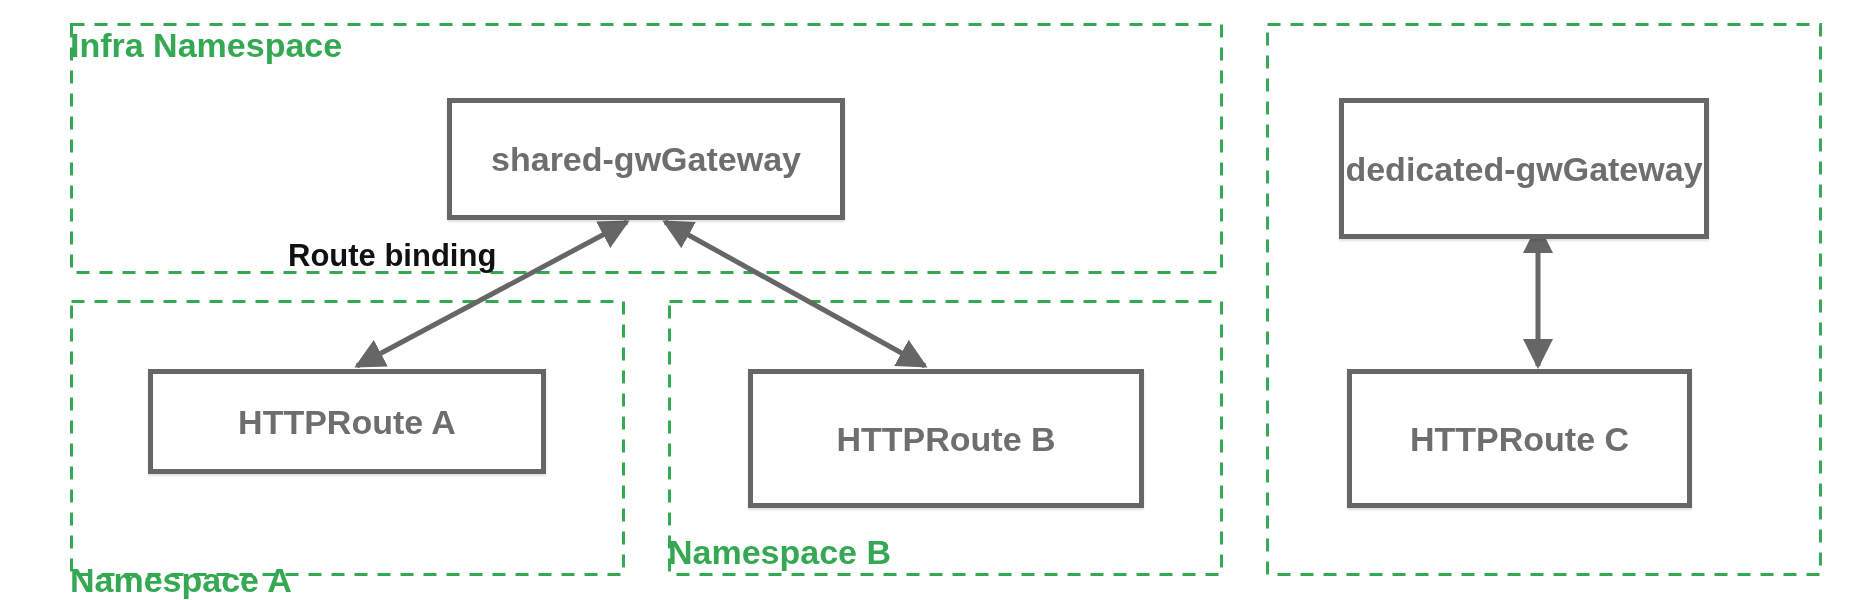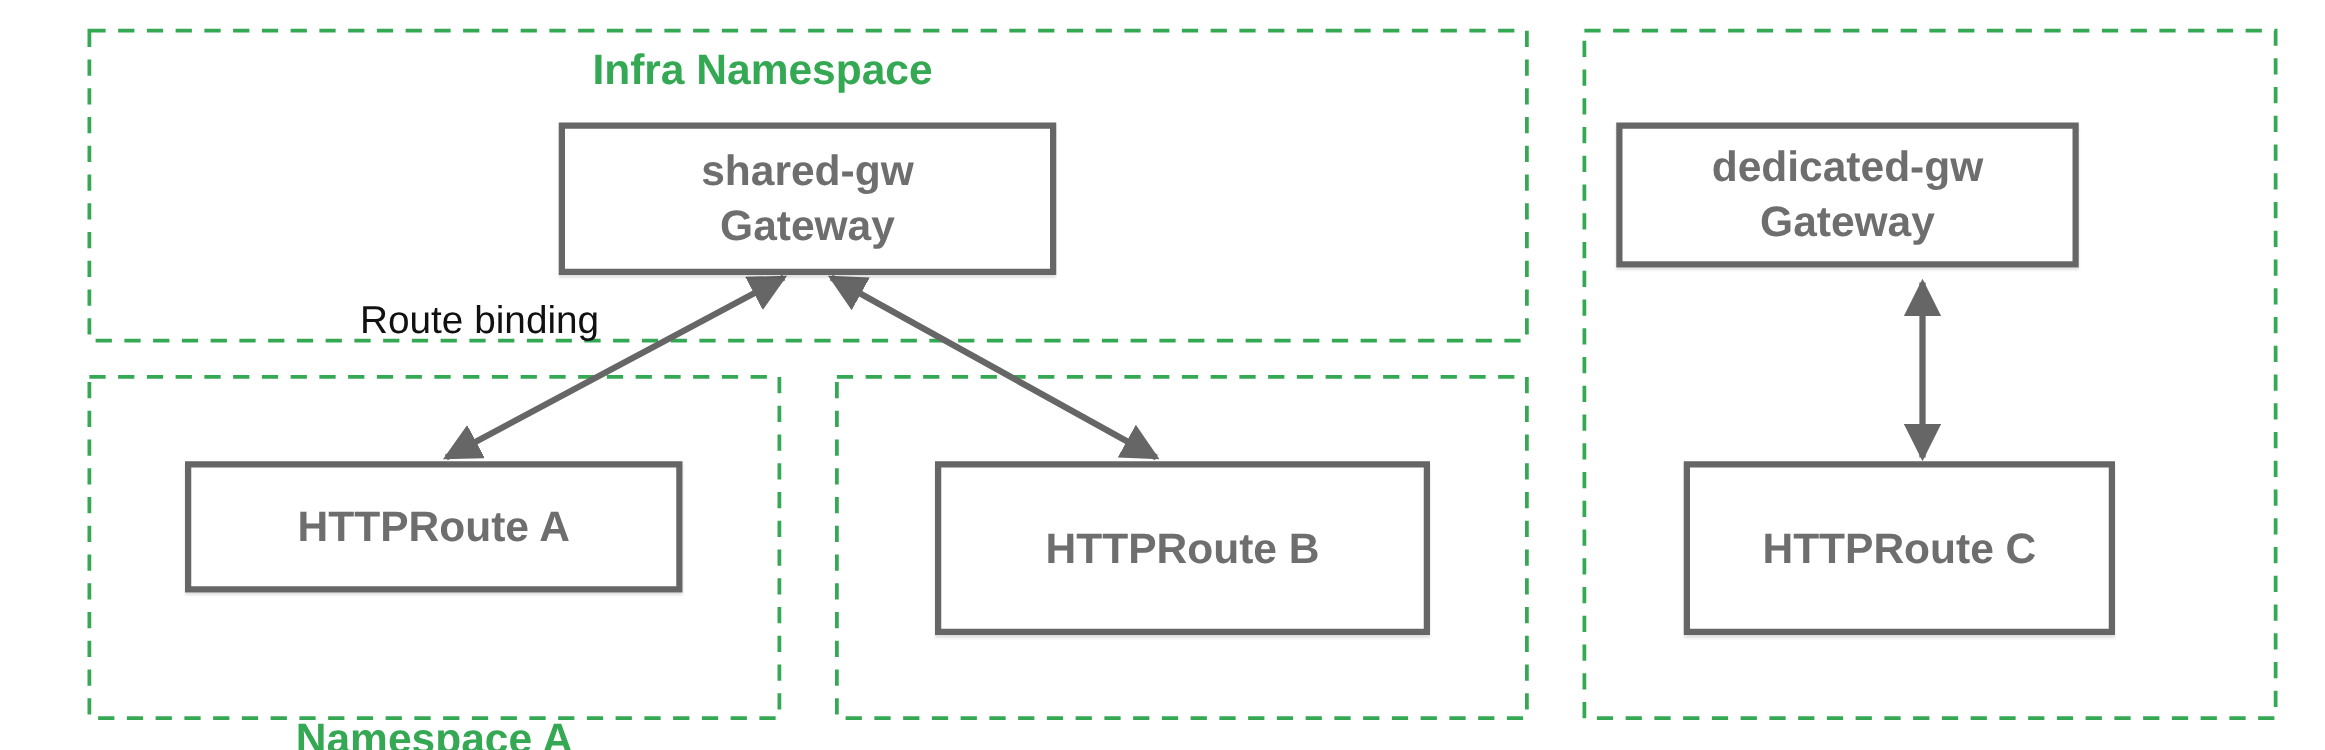--- a/index.html
+++ b/index.html
@@ -33,34 +33,32 @@
     stroke:var(--node-gray,#666666);
     stroke-width:5;
     fill:none;
   }
   .ns-label{
     position:absolute;
     color:var(--namespace-green,#34A853);
     font-weight:bold;
     font-size:34px;
     line-height:40px;
-    text-align:center;
     white-space:nowrap;
-    margin-top:11px;
   }
   .node{
     position:absolute;
     border:5px solid var(--node-gray,#666666);
     background:#ffffff;
     color:var(--node-text-gray,#6e6e6e);
     font-weight:bold;
     font-size:34px;
     line-height:44px;
     display:flex;
-    flex-direction:column;
+    flex-direction:row;
     align-items:center;
     justify-content:center;
     text-align:center;
     box-shadow:0 2px 2px rgba(0,0,0,0.12);
     white-space:nowrap;
   }
   .annotation{
     position:absolute;
     color:var(--annotation-black,#111111);
     font-size:31px;
@@ -86,35 +84,36 @@
     <rect class="ns-border" x="669.5" y="301.5" width="552" height="273"></rect>
     <rect class="ns-border" x="1267.5" y="24.5" width="553" height="550"></rect>
 
     <line class="arrow" x1="627" y1="222" x2="357" y2="366" marker-start="url(#arrowhead)" marker-end="url(#arrowhead)"></line>
     <line class="arrow" x1="665" y1="222" x2="925" y2="366" marker-start="url(#arrowhead)" marker-end="url(#arrowhead)"></line>
     <line class="arrow" x1="1538" y1="226" x2="1538" y2="366" marker-start="url(#arrowhead)" marker-end="url(#arrowhead)"></line>
   </svg>
 
   <div class="ns-label" style="left:70px;  top:25px;  width:1080px;">Infra Namespace</div>
   <div class="ns-label" style="left:70px;  top:560px; width:555px;">Namespace A</div>
+  <div class="ns-label" style="left:668px; top:532px; width:555px;">Namespace B</div>
 
   <div class="node" style="left:447px; top:98px; width:398px; height:122px;">
     <div>shared-gw</div>
     <div>Gateway</div>
   </div>
-  <div class="node" style="left:1293px; top:98px; width:370px; height:116px;">
+  <div class="node" style="left:1339px; top:98px; width:370px; height:141px;">
     <div>dedicated-gw</div>
     <div>Gateway</div>
   </div>
 
   <div class="node" style="left:148px; top:369px; width:398px; height:105px;">
     <div>HTTPRoute A</div>
   </div>
   <div class="node" style="left:1347px; top:369px; width:345px; height:139px;">
     <div>HTTPRoute C</div>
   </div>
   <div class="node" style="left:748px; top:369px; width:396px; height:139px;">
     <div>HTTPRoute B</div>
   </div>
 
-  <div class="annotation" style="left:288px; top:238px;">Route binding</div>
+  <div class="annotation" style="left:288px; top:238px;font-weight:bold;">Route binding</div>
 
 </div>
 
 </body></html>

